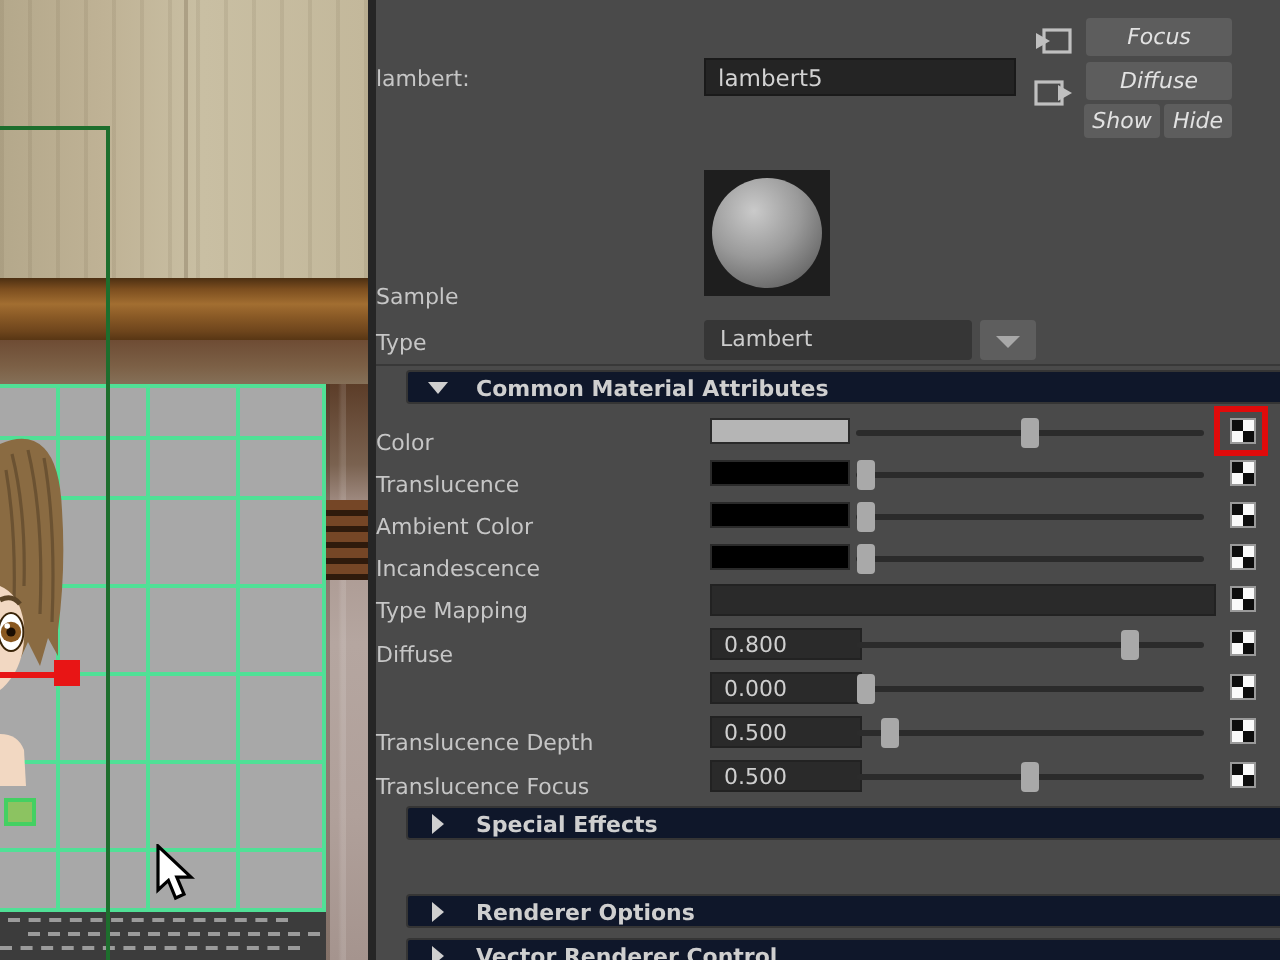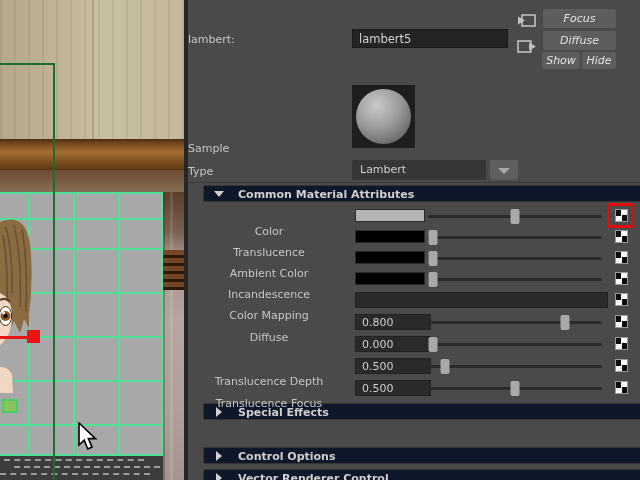--- a/index.html
+++ b/index.html
@@ -59,21 +59,21 @@
   .separator{left:0;top:182px;width:452px;height:1px;background:#383838;}
 
   .sect{left:15px;width:518px;height:17px;background:#0f172a;border:1px solid #353535;border-radius:2px;box-sizing:border-box;}
   .sect-title{position:absolute;left:34px;top:2px;font-size:11px;font-weight:bold;color:#cfcfcf;}
   .tri-down{position:absolute;left:10px;top:5px;width:0;height:0;
     border-left:5px solid transparent;border-right:5px solid transparent;border-top:6px solid #cfcfcf;}
   .tri-right{position:absolute;left:12px;top:3px;width:0;height:0;
     border-top:5px solid transparent;border-bottom:5px solid transparent;border-left:6px solid #cfcfcf;}
 
   .arow{left:0;width:452px;height:18px;}
-  .alabel{position:absolute;left:0;top:18px;width:162px;text-align:center;font-size:11px;color:#c6c6c6;white-space:nowrap;}
+  .alabel{position:absolute;left:0;top:8px;width:162px;text-align:left;font-size:11px;color:#c6c6c6;white-space:nowrap;}
   .aswatch{position:absolute;left:167px;top:2px;width:70px;height:13px;border:1px solid #2a2a2a;box-sizing:border-box;}
   .afield{position:absolute;left:167px;top:1px;width:68px;height:14px;background:#2a2a2a;border:1px solid #222222;
     color:#cfcfcf;font-size:11px;font-family:"DejaVu Sans",sans-serif;padding:0 0 0 6px;}
   .bfield{width:245px;}
   .atrack{position:absolute;left:240px;top:8px;width:174px;height:3px;background:#2b2b2b;border-radius:2px;}
   .ahandle{position:absolute;top:-6px;width:9px;height:15px;background:#a9a9a9;border-radius:2px;transform:translateX(-50%);}
   .amap{position:absolute;left:427px;top:2px;width:13px;height:13px;border:1px solid #9a9a9a;box-sizing:border-box;
     background:conic-gradient(#fafafa 0 90deg,#0d0d0d 90deg 180deg,#fafafa 180deg 270deg,#0d0d0d 270deg);}
   .redbox{position:absolute;left:419px;top:-4px;width:21px;height:19px;border:3px solid #e00b0b;}
 </style>
@@ -167,21 +167,21 @@
   <div class="abs sect" style="top:185px;">
     <div class="tri-down"></div>
     <div class="sect-title">Common Material Attributes</div>
   </div>
   <div class="abs sect" style="top:403px;">
     <div class="tri-right"></div>
     <div class="sect-title">Special Effects</div>
   </div>
   <div class="abs sect" style="top:447px;">
     <div class="tri-right"></div>
-    <div class="sect-title">Control Options</div>
+    <div class="sect-title">Renderer Options</div>
   </div>
   <div class="abs sect" style="top:469px;">
     <div class="tri-right"></div>
     <div class="sect-title">Vector Renderer Control</div>
   </div>
 
   <div class="abs arow" style="top:207px;">
     <div class="alabel">Color</div>
     <div class="aswatch" style="background: rgb(181, 181, 181);"></div>
     <div class="atrack">
@@ -212,21 +212,21 @@
   <div class="abs arow" style="top:270px;">
     <div class="alabel">Incandescence</div>
     <div class="aswatch" style="background: rgb(0, 0, 0);"></div>
     <div class="atrack">
       <div class="ahandle" style="left: 3%;"></div>
     </div>
     <div class="amap"></div>
   </div>
 
   <div class="abs arow" style="top:291px;">
-    <div class="alabel">Color Mapping</div>
+    <div class="alabel">Type Mapping</div>
     <input class="afield bfield" value="" style="">
     <div class="amap"></div>
   </div>
 
   <div class="abs arow" style="top:313px;">
     <div class="alabel">Diffuse</div>
     <input class="afield" value="0.800" style="">
     <div class="atrack">
       <div class="ahandle" style="left: 79%;"></div>
     </div>

